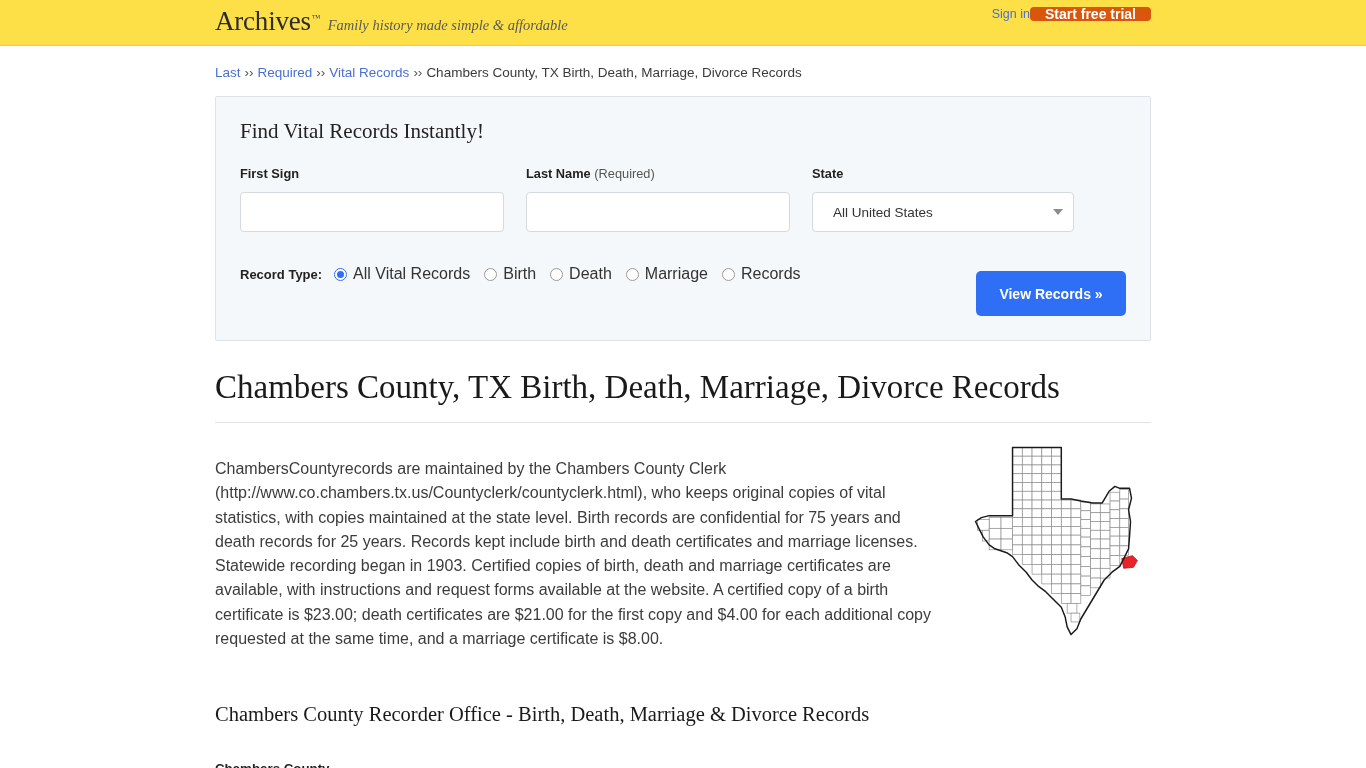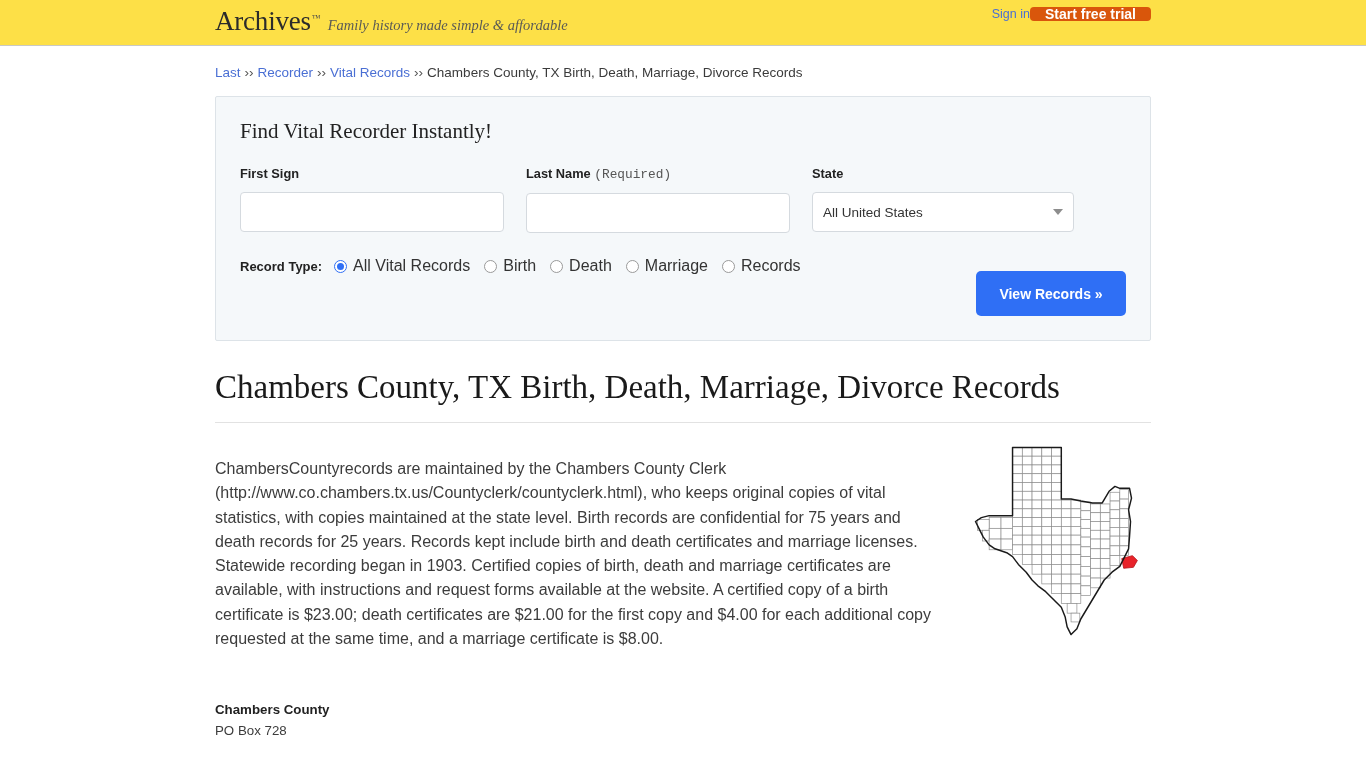--- a/index.html
+++ b/index.html
@@ -81,48 +81,48 @@
     font-weight: normal;
   }
   .field-row { display: flex; gap: 22px; }
   .field { }
   .field.fn, .field.ln { width: 264px; }
   .field.st { width: 262px; }
   .field-label {
     font-size: 12.8px; font-weight: bold; color: #222;
     display: block; margin-bottom: 11px;
   }
-  .field-label .req { font-weight: normal; color: #555; font-family: Liberation Mono, monospace; }
+  .field-label .req { font-weight: normal; color: #555; }
   .text-input {
     width: 100%; height: 40px;
     border: 1px solid #d5dadf; border-radius: 4px;
     background: #ffffff; padding: 0 10px;
     font-size: 13.5px; font-family: "Liberation Sans", sans-serif;
     color: #333; outline: none;
   }
   .select-wrap { position: relative; width: 100%; }
   .select-input {
     width: 100%; height: 40px;
     border: 1px solid #d5dadf; border-radius: 4px;
-    background: #ffffff; padding: 0 28px 0 10px;
+    background: #ffffff; padding: 0 28px 0 20px;
     font-size: 13.5px; color: #333;
     display: flex; align-items: center; cursor: pointer;
   }
   .select-caret {
     position: absolute; right: 11px; top: 50%;
     transform: translateY(-50%);
     width: 0; height: 0;
     border-left: 5px solid transparent;
     border-right: 5px solid transparent;
     border-top: 6px solid #8d8d8d;
     pointer-events: none;
   }
 
   .record-row {
-    margin-top: 24px;
+    margin-top: 33px;
     display: flex; align-items: center;
     font-size: 13px; color: #333; text-align: right;
   }
   .record-label { font-weight: bold; color: #222; margin-right: 12px; font-size: 13px; }
   .radio-opt { display: flex; align-items: center; margin-right: 14px; cursor: pointer; }
   .radio {
     width: 13px; height: 13px; border-radius: 50%;
     border: 1px solid #9a9a9a; background: #fff;
     margin-right: 6px; position: relative; flex: none;
   }
@@ -192,25 +192,25 @@
     <div class="header-actions">
       <a href="#" class="signin-link">Sign in</a>
       <button class="trial-btn">Start free trial</button>
     </div>
   </div>
 </div>
 
 <div class="page">
 
   <div class="breadcrumb">
-    <a href="#">Last</a><span class="sep">››</span><a href="#">Recorder</a><span class="sep">››</span><a href="#">Vital Records</a><span class="sep">››</span><span class="current">Chambers County, TX Birth, Death, Marriage, Divorce Records</span>
+    <a href="#">Last</a><span class="sep">››</span><a href="#">Required</a><span class="sep">››</span><a href="#">Vital Records</a><span class="sep">››</span><span class="current">Chambers County, TX Birth, Death, Marriage, Divorce Records</span>
   </div>
 
   <div class="search-panel">
-    <h2 class="panel-title">Find Vital Recorder Instantly!</h2>
+    <h2 class="panel-title">Find Vital Records Instantly!</h2>
 
     <div class="field-row">
       <div class="field fn">
         <label class="field-label"><span>First Sign</span></label>
         <input class="text-input" type="text" placeholder="" style="">
       </div>
       <div class="field ln">
         <label class="field-label"><span>Last Name</span> <span class="req">(Required)</span></label>
         <input class="text-input" type="text" placeholder="" style="">
       </div>
@@ -417,20 +417,21 @@
                  L178 46 L180 56 L177 68 L179 80 L178 95 L177 108
                  L172 118 L168 126 L160 132 L152 140 L146 150 L140 160
                  L134 170 L128 180 L124 190 L118 196 L114 188 L112 178
                  L108 168 L100 160 L92 152 L84 146 L78 140 L72 132
                  L64 124 L58 116 L52 112 L46 110 L40 108 L34 104
                  L28 96 L24 88 L20 80 L26 76 L34 74 L44 74 L58 74 Z" fill="none" stroke="#1a1a1a" stroke-width="1.5" stroke-linejoin="round"></path>
       </svg>
     </div>
   </div>
 
+  <h2 class="section-heading">Chambers County Recorder Office - Birth, Death, Marriage &amp; Divorce Records</h2>
 
   <div class="address-block">
     <div class="name">Chambers County</div>
     <div>PO Box 728</div>
 
   </div>
 
 </div>
 
 </body></html>

